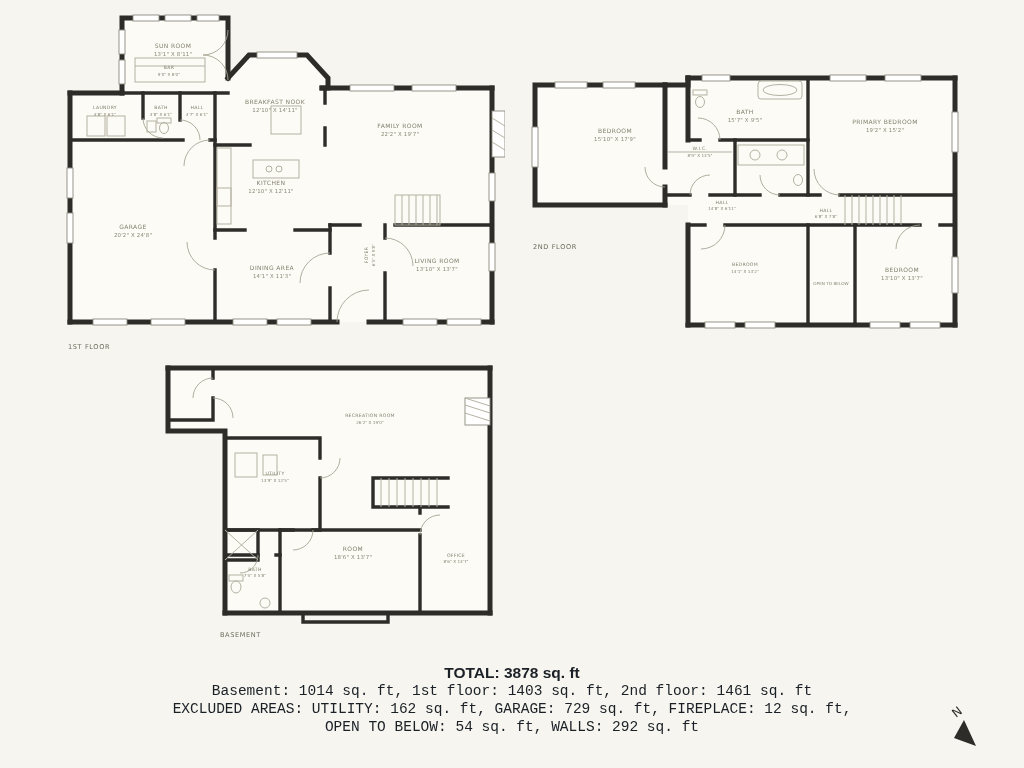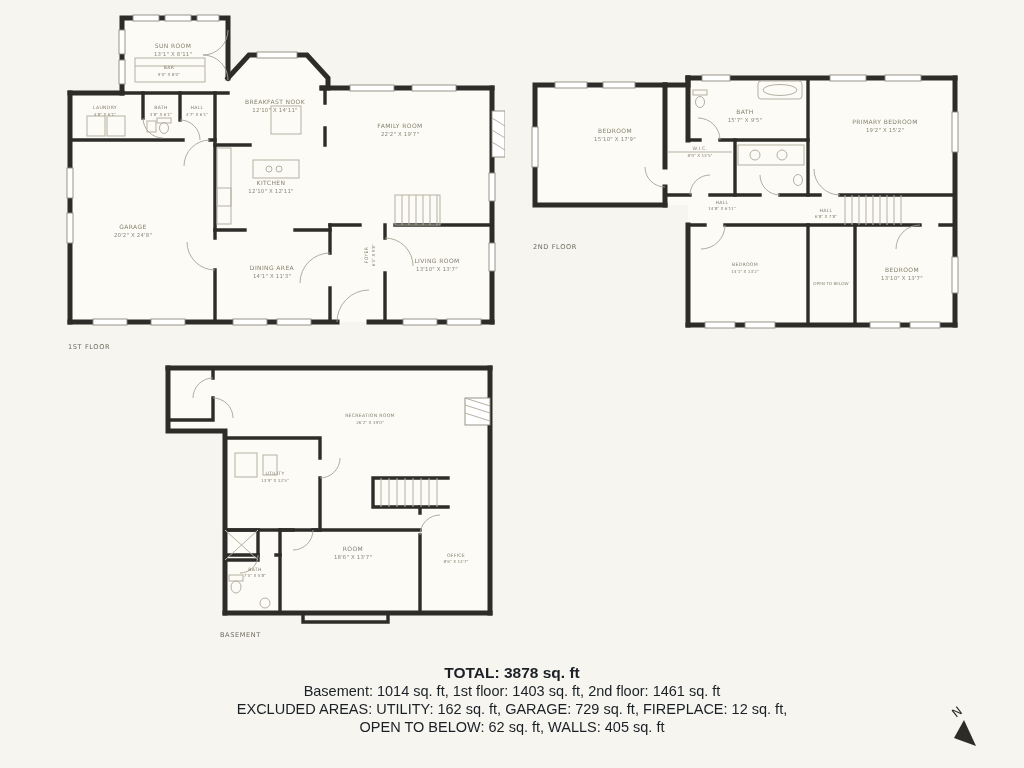--- a/index.html
+++ b/index.html
@@ -14,21 +14,21 @@
   .tn{stroke:#b5b1a2;stroke-width:1;fill:none;}
   .dr{stroke:#a8a494;stroke-width:.9;fill:none;}
   .win{fill:#ffffff;stroke:#8e8b7e;stroke-width:.9;}
   .rn{font-size:6px;fill:#85816f;text-anchor:middle;letter-spacing:.4px;}
   .rd{font-size:5.4px;fill:#8b8776;text-anchor:middle;letter-spacing:.2px;}
   .rn-sm{font-size:4.6px;fill:#85816f;text-anchor:middle;letter-spacing:.3px;}
   .rd-sm{font-size:4.2px;fill:#8b8776;text-anchor:middle;}
   .ft{font-size:6.6px;fill:#6e6b5e;letter-spacing:.6px;}
   #summary{position:absolute;left:0;right:0;top:663px;text-align:center;color:#1a2026;}
   #summary .tot{font-size:15.5px;font-weight:700;line-height:19px;}
-  #summary .ln{font-size:14.5px;line-height:18px;}
+  #summary .ln{font-size:14.5px;line-height:18px;font-family:Liberation Mono, monospace;}
 </style>
 </head>
 <body style="background: rgb(246, 245, 239);">
 
 <div id="canvas">
 
   <svg class="plan" style="left:65px;top:8px" width="440" height="350" viewBox="0 0 440 350">
     <path class="fillbody" d="M5,85 H57 V10 H163 V70 L184,47 H242 L263,70 V80 H427 V314 H5 Z"></path>
     <g>
       <path class="w5" d="M5,85 V314"></path>
@@ -254,21 +254,21 @@
       <text class="rn-sm" x="92" y="208">BATH</text>
       <text class="rd-sm" x="92" y="214">7'5" X 5'8"</text>
       <text class="ft" x="57" y="274">BASEMENT</text>
     </g>
   </svg>
 
   <div id="summary">
     <div class="tot">TOTAL: 3878 sq. ft</div>
     <div class="ln">Basement: 1014 sq. ft, 1st floor: 1403 sq. ft, 2nd floor: 1461 sq. ft</div>
     <div class="ln">EXCLUDED AREAS: UTILITY: 162 sq. ft, GARAGE: 729 sq. ft, FIREPLACE: 12 sq. ft,</div>
-    <div class="ln">OPEN TO BELOW: 62 sq. ft, WALLS: 405 sq. ft</div>
+    <div class="ln">OPEN TO BELOW: 54 sq. ft, WALLS: 292 sq. ft</div>
   </div>
 
   <svg class="plan" style="left:942px;top:700px" width="50" height="55" viewBox="0 0 50 55">
     <text x="14" y="18" transform="rotate(-38 14 18)" font-size="12" fill="#2d2c28">N</text>
     <polygon points="22,20 34,46 12,38" fill="#2d2c28"></polygon>
   </svg>
 
 </div>
 
 </body></html>

